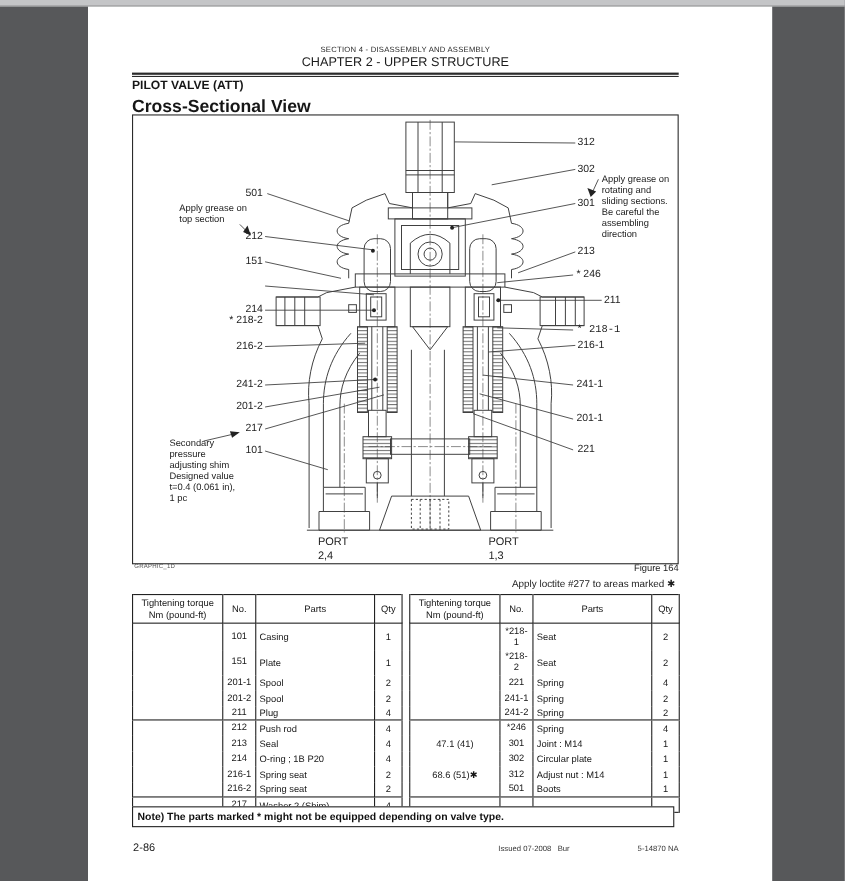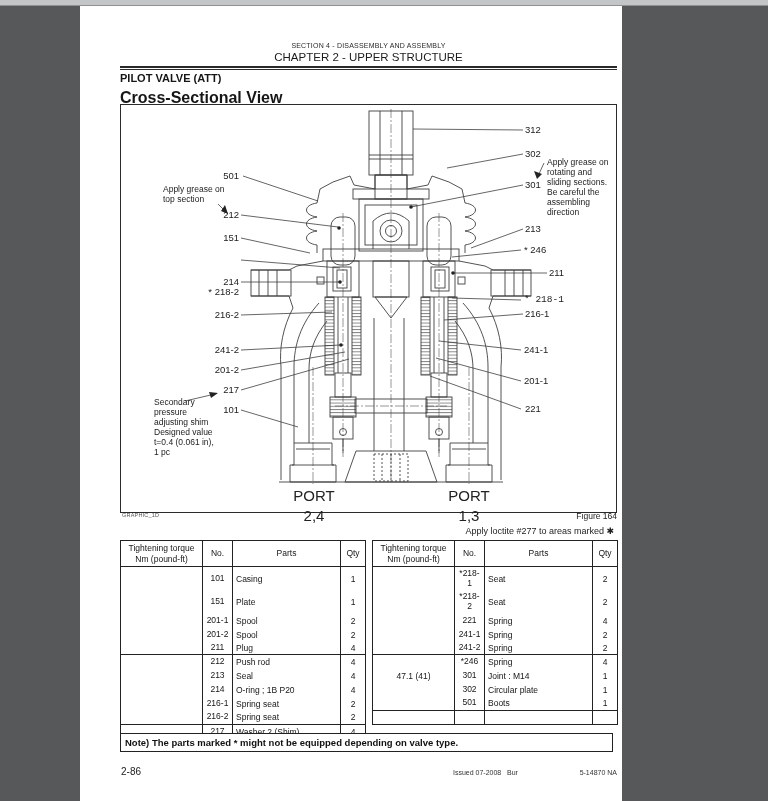--- a/index.html
+++ b/index.html
@@ -3,34 +3,34 @@
 <meta charset="utf-8">
 <style>
   html,body{margin:0;padding:0;}
   body{
     width:768px;height:801px;position:relative;overflow:hidden;
     background:#57585a;
     font-family:"Liberation Sans", sans-serif;
     color:#161616;
   }
   .topbar{position:absolute;left:0;top:0;width:768px;height:5px;background:#c4c5c7;border-bottom:1px solid #8f9092;}
-  .page{position:absolute;left:80px;top:6px;width:542px;height:795px;background:#ffffff;}
+  .page{position:absolute;left:80px;top:6px;width:622px;height:795px;background:#ffffff;}
   .hdr-section{position:absolute;left:40px;top:36px;width:497px;text-align:center;font-size:7px;letter-spacing:.2px;color:#2a2a2a;}
   .hdr-chapter{position:absolute;left:40px;top:45px;width:497px;text-align:center;font-size:11.5px;color:#1c1c1c;}
   .hdr-rule{position:absolute;left:40px;top:60px;width:497px;height:1px;border-top:2px solid #2a2a2a;border-bottom:1px solid #2a2a2a;}
   .title{position:absolute;left:40px;top:66px;font-size:11px;font-weight:bold;text-align:center;}
   .subtitle{position:absolute;left:40px;top:83px;font-size:16px;font-weight:bold;}
 
   .figbox{position:absolute;left:40px;top:98px;width:495px;height:407px;border:1px solid #2b2b2b;background:#fff;}
   .figbox svg{position:absolute;left:0;top:0;}
   .lbl{position:absolute;font-size:9.5px;color:#222;white-space:nowrap;}
   .lbl.r{text-align:right;}
   .pre{white-space:pre-line;}
   .note-blk{position:absolute;font-size:8.5px;line-height:1.18;color:#222;}
-  .portlbl{position:absolute;font-size:15px;text-align:center;line-height:1.3;color:#222;}
+  .portlbl{position:absolute;font-size:10px;line-height:1.3;color:#222;}
   .graphic-id{position:absolute;left:42px;top:506px;font-size:5.5px;color:#555;letter-spacing:.2px;}
   .fig-cap{position:absolute;left:40px;top:505px;width:497px;text-align:right;font-size:8.5px;color:#222;}
   .loctite{position:absolute;left:40px;top:520px;width:494px;text-align:right;font-size:9px;color:#1d1d1d;}
 
   table.parts{position:absolute;border-collapse:collapse;table-layout:fixed;background:#fff;}
   table.parts{border:1.4px solid #222;}
   table.parts td{border-left:1px solid #222;border-right:1px solid #222;padding:0 3px;font-size:8.5px;color:#161616;overflow:hidden;vertical-align:middle;}
   table.parts tr.thead td{border-bottom:1px solid #222;text-align:center;font-size:8.5px;line-height:1.25;vertical-align:middle;}
   table.parts tr.gstart td{border-top:1px solid #222;}
   td.c-torque{text-align:center;}
@@ -397,20 +397,26 @@
           <td class="c-part">Joint : M14</td>
           <td class="c-qty">1</td>
         </tr>
     <tr style="height:14px;">
           <td class="c-torque"></td>
           <td class="c-no">302</td>
           <td class="c-part">Circular plate</td>
           <td class="c-qty">1</td>
         </tr>
     <tr style="height:14px;">
+          <td class="c-torque">68.6 (51)✱</td>
+          <td class="c-no">312</td>
+          <td class="c-part">Adjust nut : M14</td>
+          <td class="c-qty">1</td>
+        </tr>
+    <tr style="height:14px;">
           <td class="c-torque"></td>
           <td class="c-no">501</td>
           <td class="c-part">Boots</td>
           <td class="c-qty">1</td>
         </tr>
     <tr class="gstart" style="height:14px;">
           <td class="c-torque"></td>
           <td class="c-no"></td>
           <td class="c-part"></td>
           <td class="c-qty"></td>

